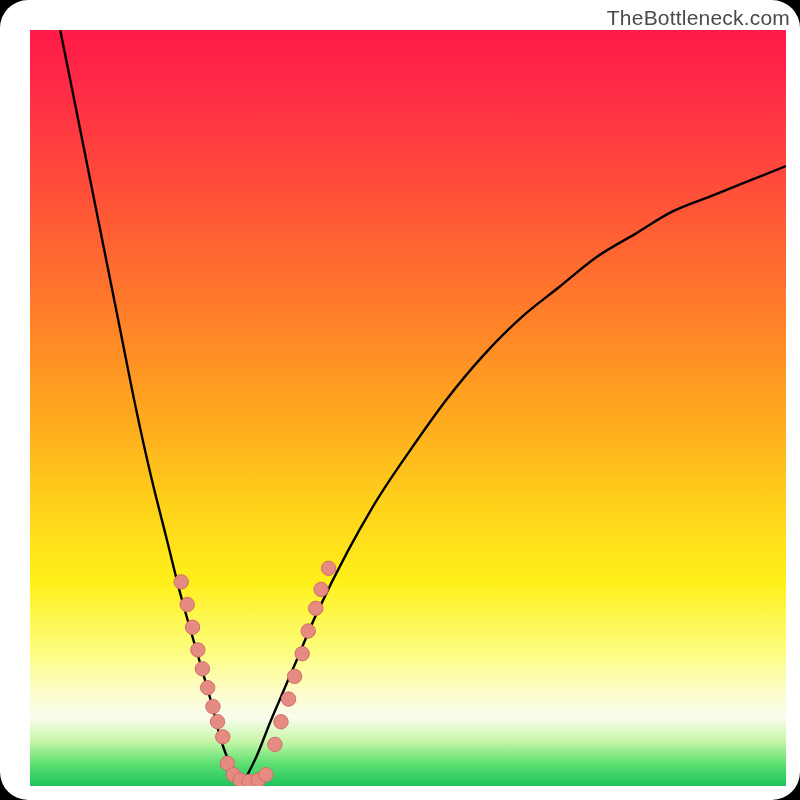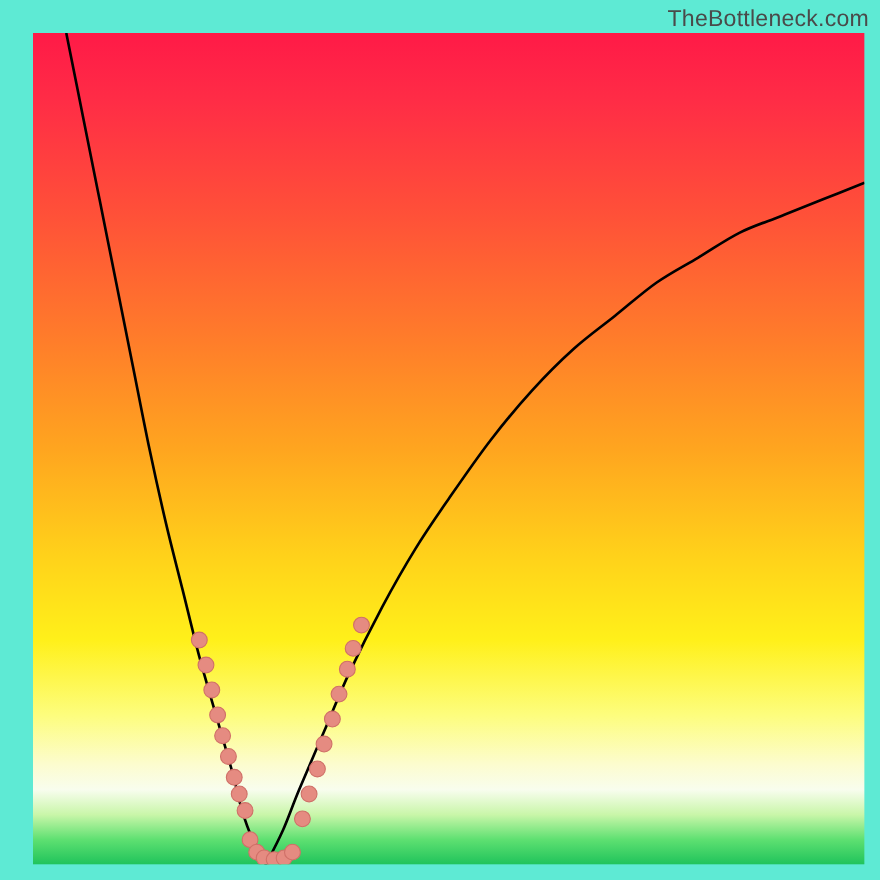--- a/index.html
+++ b/index.html
@@ -8,21 +8,22 @@
     width: 800px;
     height: 800px;
     background: #000;
     overflow: hidden;
     font-family: Arial, Helvetica, sans-serif;
   }
   .outer {
     position: relative;
     width: 800px;
     height: 800px;
-    background: #5eead4;
+    background: #ffffff;
+    border-radius: 28px;
   }
   .watermark {
     position: absolute;
     top: 6px;
     right: 10px;
     color: #4a4a4a;
     font-size: 21px;
     font-weight: 500;
     letter-spacing: 0.2px;
     z-index: 10;

